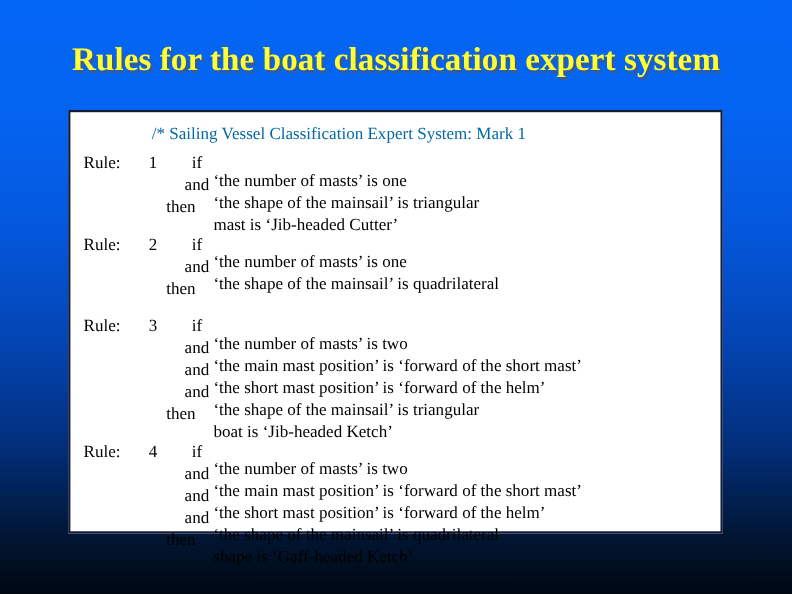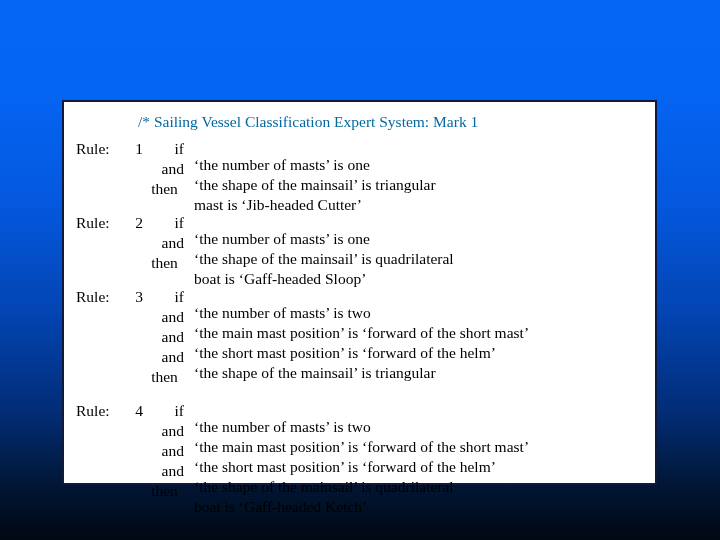--- a/index.html
+++ b/index.html
@@ -97,41 +97,42 @@
   }
   .col-num {
     position: absolute;
     left: 69px;
     top: 0;
     width: 12px;
     text-align: center;
   }
   .col-conn {
     position: absolute;
-    left: 80px;
+    left: 95px;
     top: 0;
     width: 40px;
-    text-align: right;
+    text-align: center;
   }
   .col-conn.right-align {
     text-align: center;
     left: 78px;
     width: 45px;
   }
   .col-clause {
     position: absolute;
     left: 130px;
     top: 16px;
   }
 </style>
 </head>
 <body>
 
 <div id="slide">
 
+  <div id="title">Rules for the boat classification expert system</div>
 
   <div id="panel">
     <div id="panel-inner">
 
       <div id="comment-line">/* Sailing Vessel Classification Expert System: Mark 1</div>
 
       <div id="rules-container">
           <div class="rule-block" style="top: 37px;">
             <div class="rule-line">
               <span class="col-label">Rule:</span>
@@ -154,21 +155,20 @@
               <span class="col-num">2</span>
               <span class="col-conn">if</span>
               <span class="col-clause">‘the number of masts’ is one</span>
             </div>
             <div class="rule-line">
               <span class="col-conn">and</span>
               <span class="col-clause">‘the shape of the mainsail’ is quadrilateral</span>
             </div>
             <div class="rule-line">
               <span class="col-conn right-align">then</span>
-              <span class="col-clause">boat is ‘Gaff-headed Sloop’</span>
             </div>
           </div>
           <div class="rule-block" style="top: 185px;">
             <div class="rule-line">
               <span class="col-label">Rule:</span>
               <span class="col-num">3</span>
               <span class="col-conn">if</span>
               <span class="col-clause">‘the number of masts’ is two</span>
             </div>
             <div class="rule-line">
@@ -178,20 +178,21 @@
             <div class="rule-line">
               <span class="col-conn">and</span>
               <span class="col-clause">‘the short mast position’ is ‘forward of the helm’</span>
             </div>
             <div class="rule-line">
               <span class="col-conn">and</span>
               <span class="col-clause">‘the shape of the mainsail’ is triangular</span>
             </div>
             <div class="rule-line">
               <span class="col-conn right-align">then</span>
+              <span class="col-clause">boat is ‘Jib-headed Ketch’</span>
             </div>
           </div>
           <div class="rule-block" style="top: 299px;">
             <div class="rule-line">
               <span class="col-label">Rule:</span>
               <span class="col-num">4</span>
               <span class="col-conn">if</span>
               <span class="col-clause">‘the number of masts’ is two</span>
             </div>
             <div class="rule-line">
@@ -201,21 +202,21 @@
             <div class="rule-line">
               <span class="col-conn">and</span>
               <span class="col-clause">‘the short mast position’ is ‘forward of the helm’</span>
             </div>
             <div class="rule-line">
               <span class="col-conn">and</span>
               <span class="col-clause">‘the shape of the mainsail’ is quadrilateral</span>
             </div>
             <div class="rule-line">
               <span class="col-conn right-align">then</span>
-              <span class="col-clause">boat is ‘Gaff-headed Ketch’</span>
+              <span class="col-clause">shape is ‘Gaff-headed Ketch’</span>
             </div>
           </div>
         </div>
 
     </div>
   </div>
 
 </div>
 
 </body></html>

